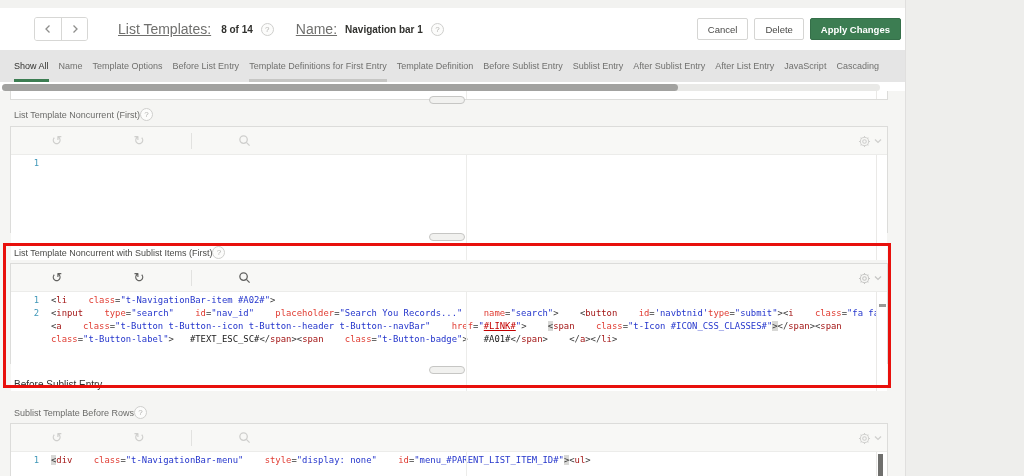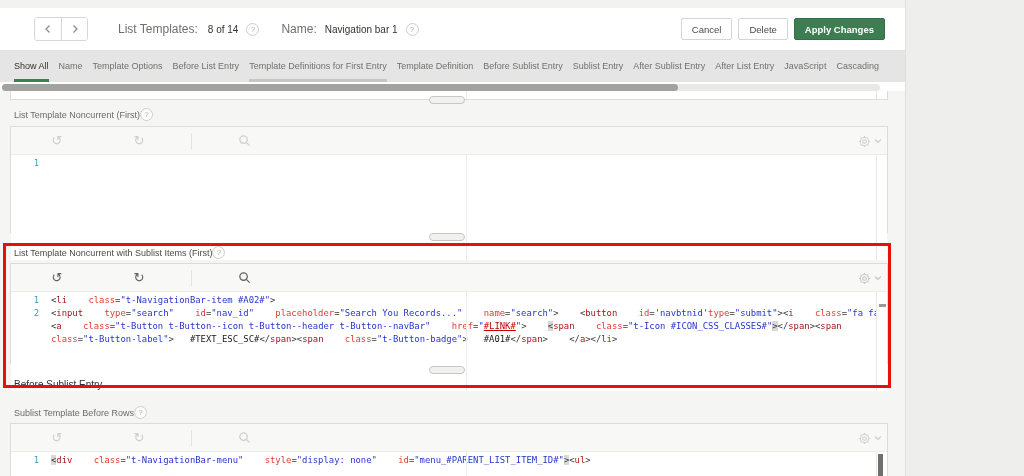--- a/index.html
+++ b/index.html
@@ -13,28 +13,28 @@
   .content-bg{position:absolute;left:0;top:91px;width:905px;height:385px;background:#f5f5f3;}
 
   
   .topbar{position:absolute;left:0;top:8px;width:905px;height:42px;display:flex;
     align-items:center;background:#fff;}
   .nav-group{display:flex;margin-left:34px;border:1px solid #d7d7d5;border-radius:3px;
     background:#fff;overflow:hidden;}
   .nav-btn{width:26px;height:22px;display:flex;align-items:center;justify-content:center;
     border:none;background:#fff;color:#8e8e8c;cursor:pointer;}
   .nav-btn + .nav-btn{border-left:1px solid #d7d7d5;}
-  .lbl{font-size:12px;color:#6f6f6d;white-space:nowrap;}
-  .val{font-size:10px;color:#32322f;font-weight:normal;white-space:nowrap;}
+  .lbl{font-size:14px;color:#6f6f6d;white-space:nowrap;text-decoration:underline;}
+  .val{font-size:10px;color:#32322f;font-weight:bold;white-space:nowrap;}
   .help-badge{width:13px;height:13px;border-radius:50%;border:1px solid #cfcfcd;
     color:#b2b2b0;font-size:8px;display:inline-flex;align-items:center;
     justify-content:center;background:#fcfcfb;flex:0 0 13px;cursor:pointer;}
   .topbar .m30{margin-left:30px;} .topbar .m10{margin-left:10px;}
   .topbar .m8{margin-left:8px;} .topbar .m22{margin-left:22px;}
-  .btn-row{margin-left:auto;margin-right:20px;display:flex;gap:6px;}
+  .btn-row{margin-left:auto;margin-right:4px;display:flex;gap:6px;}
   .btn{height:22px;font-size:9.5px;border-radius:2px;border:1px solid #d5d5d3;
     background:#fff;color:#4a4a48;padding:0 10px;cursor:pointer;
     font-family:"Liberation Sans",sans-serif;}
   .btn.primary{background:#3c7d52;border-color:#356f49;color:#fff;font-weight:bold;}
 
   
   .tabs{position:absolute;left:0;top:50px;width:905px;height:32px;display:flex;
     align-items:stretch;padding-left:14px;gap:10px;background:#e5e5e5;overflow:hidden;}
   .tab{font-size:9px;color:#70706e;display:flex;align-items:center;white-space:nowrap;
     border-bottom:3px solid transparent;padding-top:2px;cursor:pointer;}

